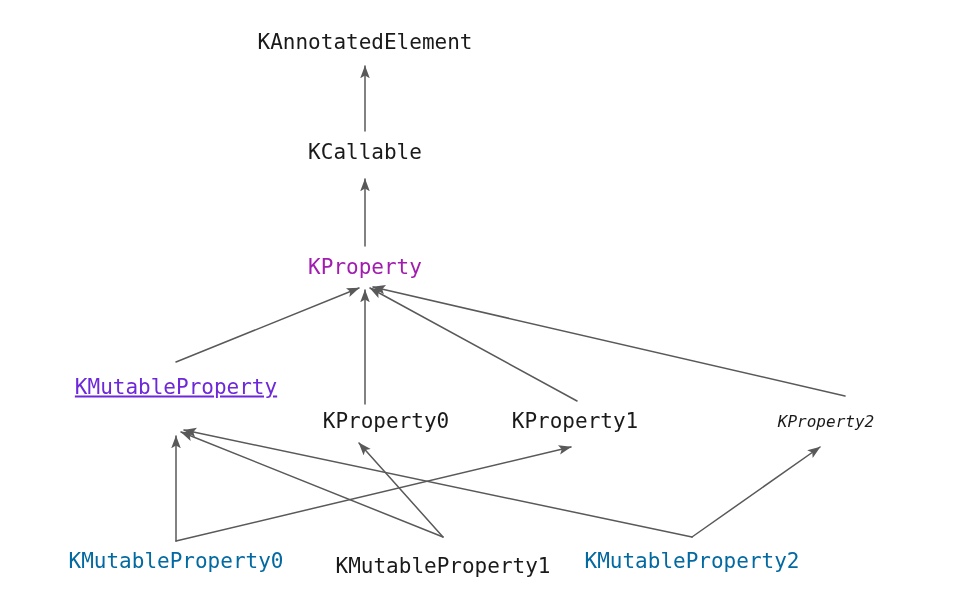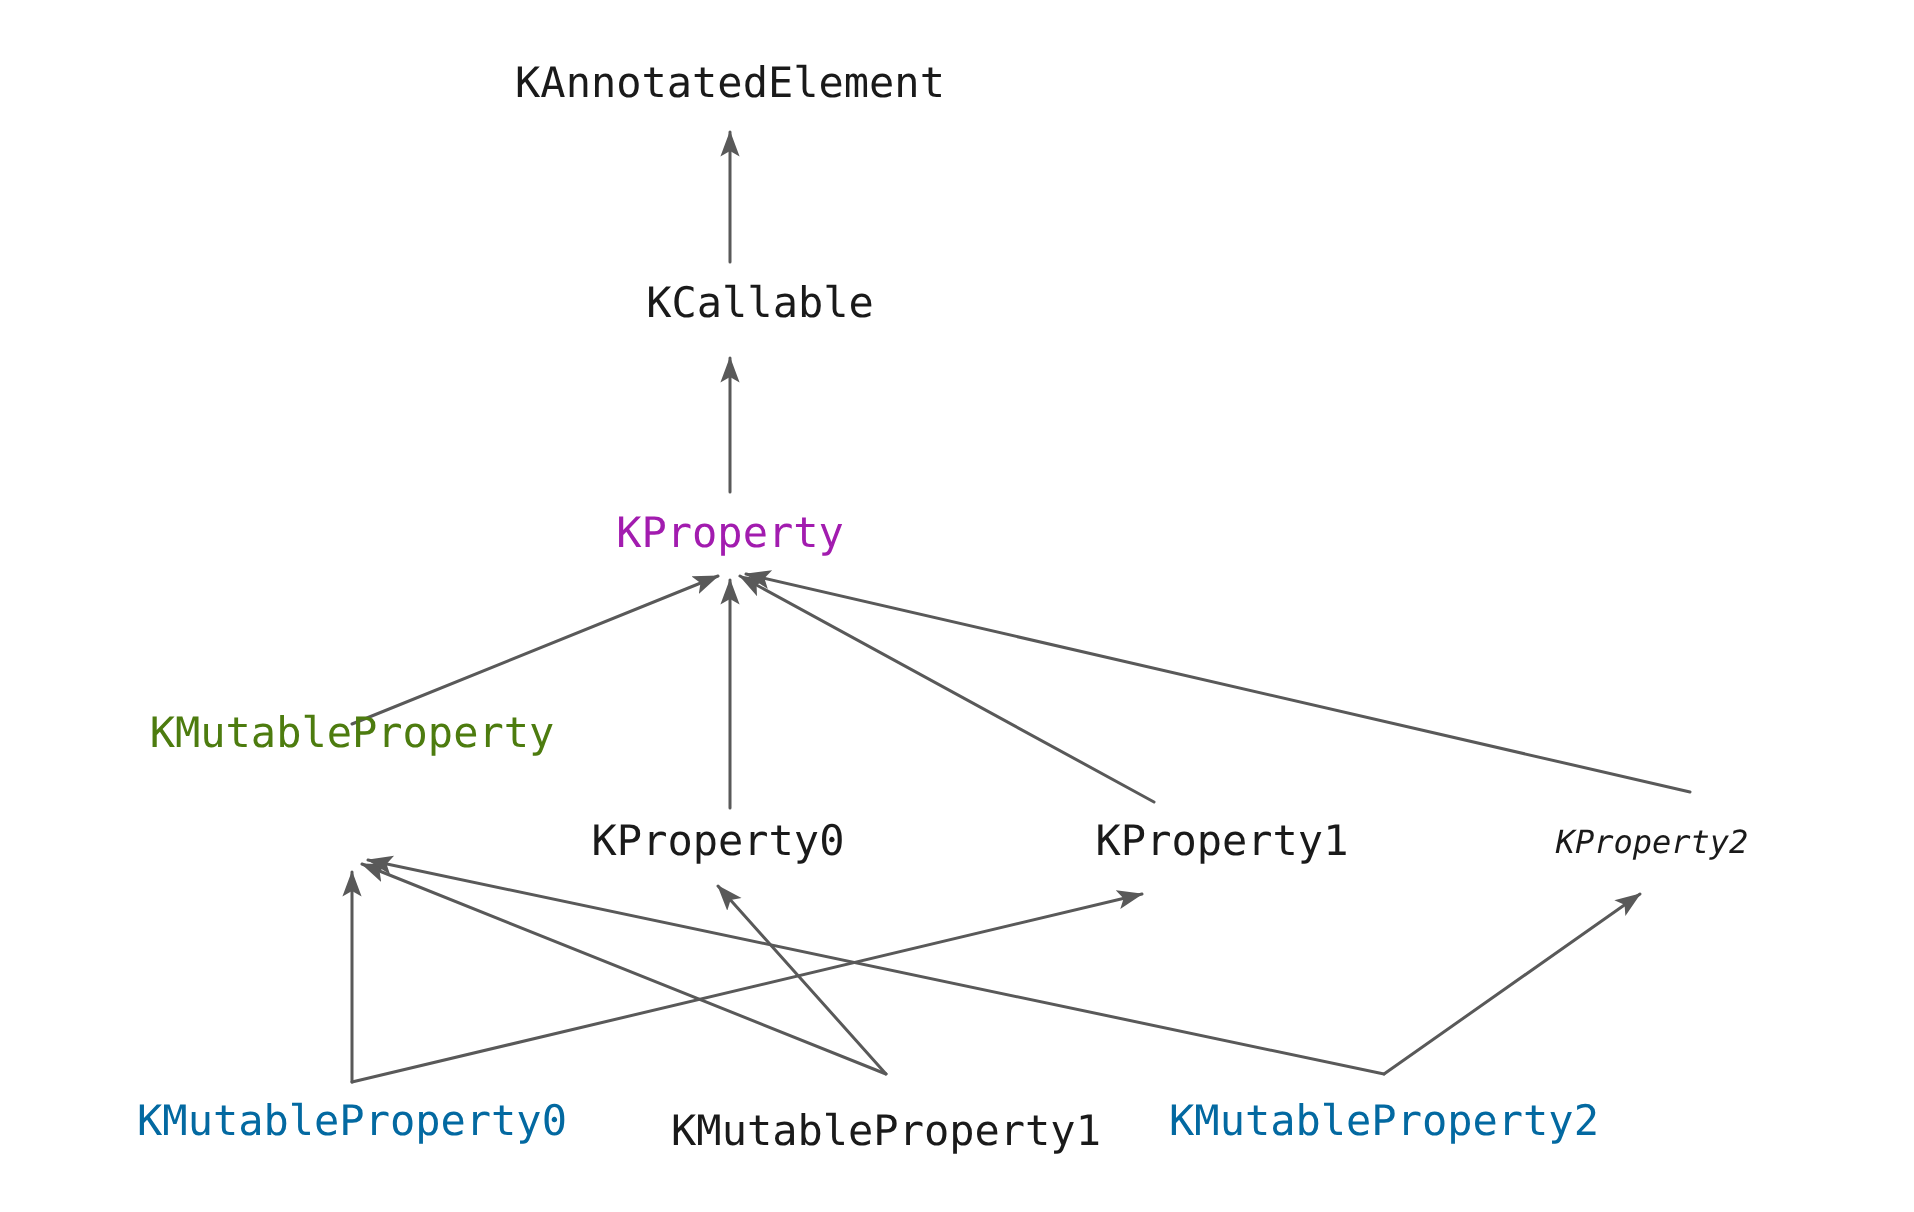--- a/index.html
+++ b/index.html
@@ -58,24 +58,24 @@
         <polyline points="443,537 181,432" fill="none" stroke="#595959" stroke-width="1.5" stroke-linejoin="round" stroke-linecap="round" marker-end="url(#arrowhead)"></polyline>
         <polyline points="692,537 184,430" fill="none" stroke="#595959" stroke-width="1.5" stroke-linejoin="round" stroke-linecap="round" marker-end="url(#arrowhead)"></polyline>
         <polyline points="176,541 571,447" fill="none" stroke="#595959" stroke-width="1.5" stroke-linejoin="round" stroke-linecap="round" marker-end="url(#arrowhead)"></polyline>
         <polyline points="443,537 359,443" fill="none" stroke="#595959" stroke-width="1.5" stroke-linejoin="round" stroke-linecap="round" marker-end="url(#arrowhead)"></polyline>
         <polyline points="692,537 820,447" fill="none" stroke="#595959" stroke-width="1.5" stroke-linejoin="round" stroke-linecap="round" marker-end="url(#arrowhead)"></polyline>
       </g>
   </svg>
 
   <div id="node-layer">
       <div class="node-label" style="left: 365px; top: 42px; color: rgb(26, 26, 26); font-size: 21px;">KAnnotatedElement</div>
-      <div class="node-label" style="left: 380px; top: 152px; color: rgb(26, 26, 26); font-size: 21px;">KCallable</div>
+      <div class="node-label" style="left: 365px; top: 152px; color: rgb(26, 26, 26); font-size: 21px;">KCallable</div>
       <div class="node-label" style="left: 365px; top: 267px; color: #a21caf; font-size: 21px;">KProperty</div>
-      <div class="node-label" style="left: 176px; top: 367px; color: #4d7c0f; font-size: 21px;">KMutableProperty</div>
-      <div class="node-label" style="left: 359px; top: 421px; color: rgb(26, 26, 26); font-size: 21px;">KProperty0</div>
-      <div class="node-label" style="left: 575px; top: 421px; color: rgb(26, 26, 26); font-size: 21px; margin-left: 36px;">KProperty1</div>
+      <div class="node-label" style="left: 176px; top: 387px; color: #6d28d9; font-size: 21px; text-decoration: underline;">KMutableProperty</div>
+      <div class="node-label" style="left: 386px; top: 421px; color: rgb(26, 26, 26); font-size: 21px;">KProperty0</div>
+      <div class="node-label" style="left: 575px; top: 421px; color: rgb(26, 26, 26); font-size: 21px;">KProperty1</div>
       <div class="node-label" style="left: 826px; top: 421px; color: rgb(26, 26, 26); font-size: 16px; font-style: italic;">KProperty2</div>
       <div class="node-label" style="left: 176px; top: 561px; color: #0369a1; font-size: 21px;">KMutableProperty0</div>
       <div class="node-label" style="left: 443px; top: 566px; color: rgb(26, 26, 26); font-size: 21px;">KMutableProperty1</div>
       <div class="node-label" style="left: 692px; top: 561px; color: #0369a1; font-size: 21px;">KMutableProperty2</div>
     </div>
 
 </div>
 
 </body></html>

